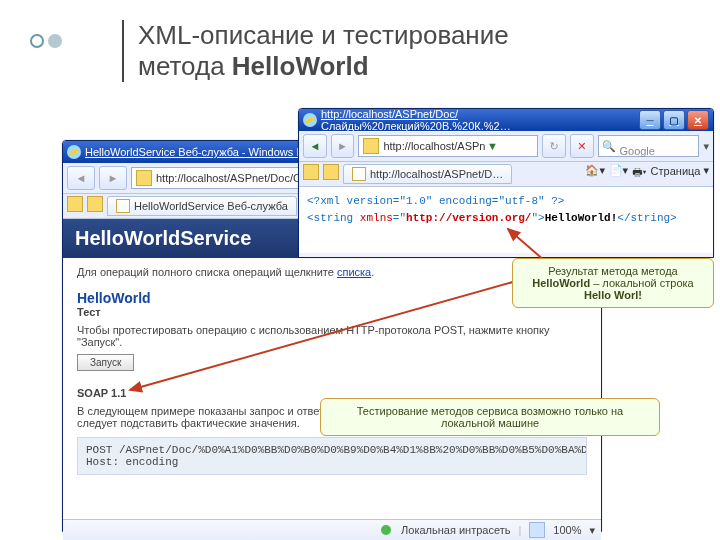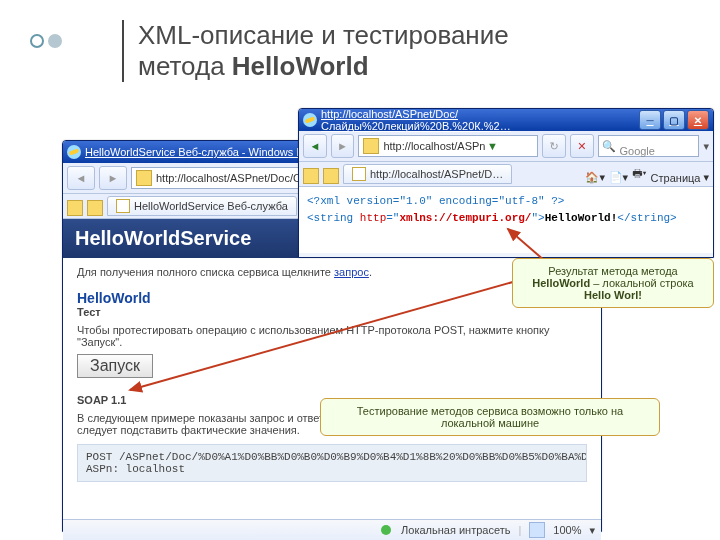--- a/index.html
+++ b/index.html
@@ -84,21 +84,21 @@
     overflow: hidden;
     white-space: nowrap;
   }
   .addr .fav { width:14px;height:14px;background:#f8d96a;border:1px solid #c7a93d;margin-right:4px;display:inline-block;}
   .addr .arrow { width:14px; text-align:center; color:#2a7c2a;}
   .tabstrip {
     background: #e8eefb;
     border-bottom: 1px solid #b7c7e0;
     padding: 2px 4px;
     display: flex;
-    align-items: flex-end;
+    align-items: flex-start;
     gap: 4px;
     font-size: 11px;
   }
   .favicon { width:14px;height:14px;background:#f8d96a;border:1px solid #c7a93d;display:inline-block;}
   .tab {
     background: linear-gradient(#fdfefe,#e7effc);
     border: 1px solid #aebfde;
     border-radius: 3px 3px 0 0;
     padding: 2px 8px;
     color: #3a3a3a;
@@ -118,21 +118,21 @@
   }
   .svc-body { padding: 8px 14px 14px 14px; font-size: 11px; color: #444; }
   .svc-body a { color: #1a3fb2; text-decoration: underline; cursor:pointer;}
   .method-name { font-size: 14px; color: #1546a0; font-weight: bold; margin-top: 12px; }
   .section-hdr { font-weight: bold; margin-top: 0; }
   .btn-run {
     display:inline-block;
     border: 1px solid #8a8a8a;
     background: linear-gradient(#fdfdfd,#e3e3e3);
     padding: 2px 12px;
-    font-size: 16px;
+    font-size: 10px;
     margin-top: 6px;
     cursor: pointer;
   }
   .soap-box {
     background: #e9eff7;
     border: 1px solid #cdd8e9;
     padding: 6px 8px;
     font-family: "Courier New", monospace;
     font-size: 11px;
     color: #444;
@@ -216,31 +216,31 @@
     <span class="favicon"></span>
     <div class="tab">
       <span class="ico"></span>
       <span>HelloWorldService Веб-служба</span>
     </div>
   </div>
   <div class="ie-content" style="height:300px;">
     <div class="svc-banner">HelloWorldService</div>
     <div class="svc-body">
       <div>
-        <span>Для получения полного списка сервиса щелкните </span><a>запрос</a><span>.</span>
+        <span>Для операций полного списка операций щелкните </span><a>списка</a><span>.</span>
       </div>
       <div class="method-name">HelloWorld</div>
       <div class="section-hdr">Тест</div>
       <div style="margin-top:6px;">Чтобы протестировать операцию с использованием HTTP-протокола POST, нажмите кнопку "Запуск".</div>
       <span class="btn-run">Запуск</span>
       <div class="section-hdr" style="margin-top:16px;">SOAP 1.1</div>
       <div style="margin-top:6px;">В следующем примере показаны запрос и ответ SOAP 1.1. Вместо элементов-заполнителей следует подставить фактические значения.</div>
       <div class="soap-box">
         <div>POST /ASPnet/Doc/%D0%A1%D0%BB%D0%B0%D0%B9%D0%B4%D1%8B%20%D0%BB%D0%B5%D0%BA%D1</div>
-        <div>ASPn: localhost</div>
+        <div>Host: encoding</div>
       </div>
     </div>
   </div>
   <div class="ie-status">
     <span class="spacer"></span>
     <span class="green-dot"></span>
     <span>Локальная интрасеть</span>
     <span style="color:#bbb;">|</span>
     <span class="status-icon"></span>
     <span>100%</span>
@@ -285,21 +285,21 @@
     <span class="link-btn">📄▾</span>
     <span class="link-btn">🖶▾</span>
     <span class="link-btn">
       <span>Страница</span> ▾
     </span>
   </div>
   <div class="ie-content">
     <div><span class="xml-decl">&lt;?xml version="1.0" encoding="utf-8" ?&gt;</span></div>
     <div>
       <span class="xml-decl">&lt;</span><span class="xml-decl">string</span>
-      <span class="xml-attr"> </span><span class="xml-attr">http</span><span class="xml-decl">="</span><span class="xml-attr" style="font-weight:bold;">xmlns://tempuri.org/</span><span class="xml-decl">"&gt;</span><span class="xml-val">HelloWorld!</span><span class="xml-decl">&lt;/</span><span class="xml-decl">string</span><span class="xml-decl">&gt;</span>
+      <span class="xml-attr"> </span><span class="xml-attr">xmlns</span><span class="xml-decl">="</span><span class="xml-attr" style="font-weight:bold;">http://version.org/</span><span class="xml-decl">"&gt;</span><span class="xml-val">HelloWorld!</span><span class="xml-decl">&lt;/</span><span class="xml-decl">string</span><span class="xml-decl">&gt;</span>
     </div>
   </div>
 </div>
 
 <div id="callout1" class="callout">
   <span>Результат метода метода </span><b>HelloWorld</b><span> – локальной строка </span><b>Hello Worl!</b>
 </div>
 <div id="callout2" class="callout">
   <span>Тестирование методов сервиса возможно только на локальной машине</span>
 </div>

